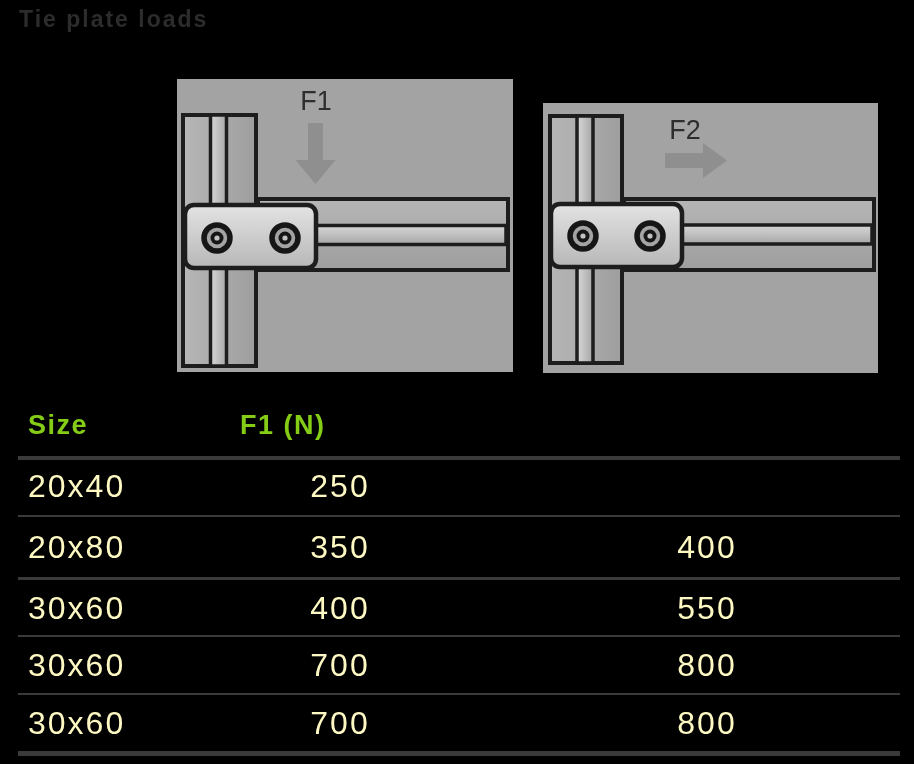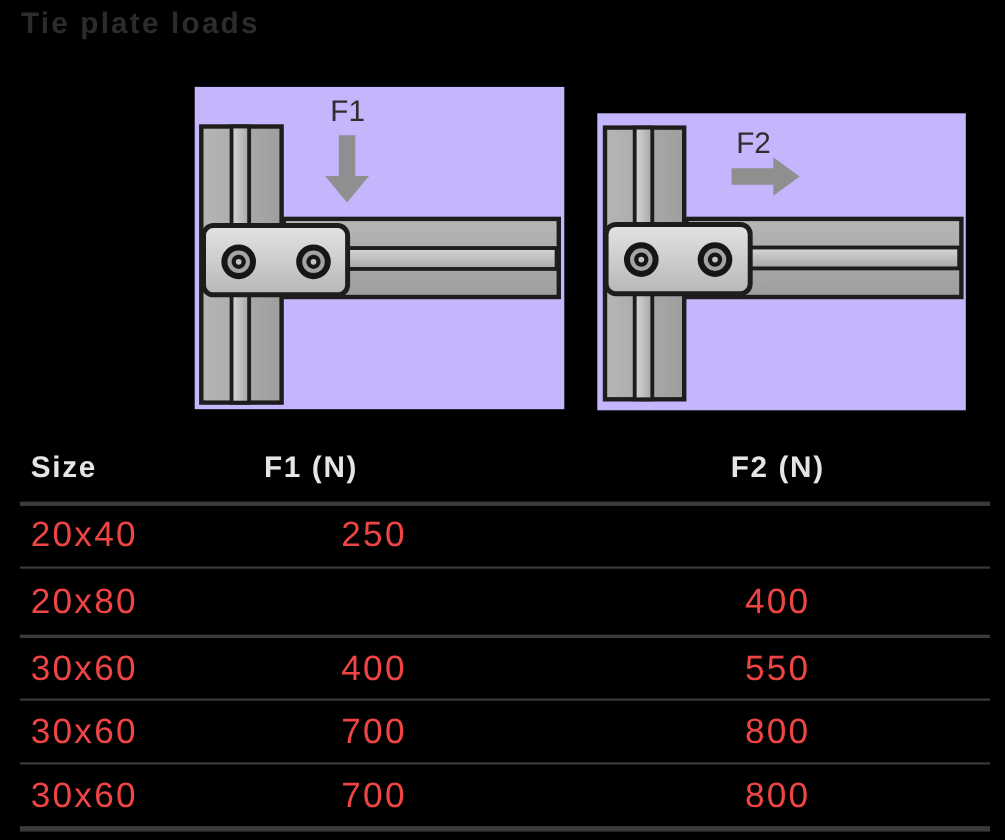--- a/index.html
+++ b/index.html
@@ -4,52 +4,52 @@
 <style>
   html,body{margin:0;padding:0;}
   body{
     width:914px;height:764px;background:#000;overflow:hidden;position:relative;
     font-family:"Liberation Sans", sans-serif;
   }
   .page{position:absolute;inset:0;width:914px;height:764px;}
 
   .title{
     position:absolute;left:19px;top:6px;
-    font-size:27px;font-weight:bold;letter-spacing:2px;color:#2c2c2c;
+    font-size:23px;font-weight:bold;letter-spacing:2px;color:#2c2c2c;
   }
 
-  .panel{position:absolute;background:#c4b5fd;}
+  .panel{position:absolute;background:#a3a3a3;}
   #panel1{left:177px;top:79px;width:336px;height:293px;}
   #panel2{left:543px;top:103px;width:335px;height:270px;text-align:center;}
   .panel svg{display:block;width:100%;height:100%;}
 
   .flabel{
     font-family:"Liberation Sans", sans-serif;
     font-size:27px;fill:#2e2e2e;
   }
 
   
   .hline{position:absolute;left:18px;width:882px;background:#3a3a3a;}
   #l0{top:456px;height:4px;}
   #l1{top:515px;height:2px;}
   #l2{top:577px;height:3px;}
   #l3{top:635px;height:2px;}
   #l4{top:693px;height:2px;}
   #l5{top:751px;height:5px;}
 
   .thead{position:absolute;left:0;top:398px;height:54px;width:914px;}
   .thead span{position:absolute;top:50%;transform:translateY(-50%);
-    font-size:27px;font-weight:bold;letter-spacing:1.5px;color:#e5e5e5;}
+    font-size:27px;font-weight:bold;letter-spacing:1.5px;color:#84cc16;}
   .h1{left:28px;}
   .h2{left:240px;width:200px;}
   .h3{left:607px;width:200px;text-align:center;}
 
   .trow{position:absolute;left:0;width:914px;display:block;}
   .trow span{position:absolute;top:50%;transform:translateY(-50%);
-    font-size:32px;font-weight:400;letter-spacing:2px;color:#ef4444;}
+    font-size:32px;font-weight:400;letter-spacing:2px;color:#fef9c3;}
   .c1{left:28px;}
   .c2{left:240px;width:200px;text-align:center;}
   .c3{left:607px;width:200px;text-align:center;}
   #r0{top:459px;height:54px;}
   #r1{top:519px;height:56px;}
   #r2{top:581px;height:53px;}
   #r3{top:638px;height:54px;}
   #r4{top:696px;height:54px;}
 </style>
 </head>
@@ -142,33 +142,33 @@
 
       <text class="flabel" x="142" y="36" text-anchor="middle">F2</text>
       <polygon fill="#8f8f8f" points="122,50 160,50 160,40 184,57.5 160,75 160,65 122,65"></polygon>
     </svg>
   </div>
 
   <div>
     <div class="thead">
       <span class="h1">Size</span>
       <span class="h2">F1 (N)</span>
-      <span class="h3">F2 (N)</span>
     </div>
 
     <div class="hline" id="l0"></div>
 
     <div class="trow" id="r0">
       <span class="c1">20x40</span>
       <span class="c2">250</span>
     </div>
     <div class="hline" id="l1"></div>
 
     <div class="trow" id="r1">
       <span class="c1">20x80</span>
+      <span class="c2">350</span>
       <span class="c3">400</span>
     </div>
     <div class="hline" id="l2"></div>
 
     <div class="trow" id="r2">
       <span class="c1">30x60</span>
       <span class="c2">400</span>
       <span class="c3">550</span>
     </div>
     <div class="hline" id="l3"></div>

